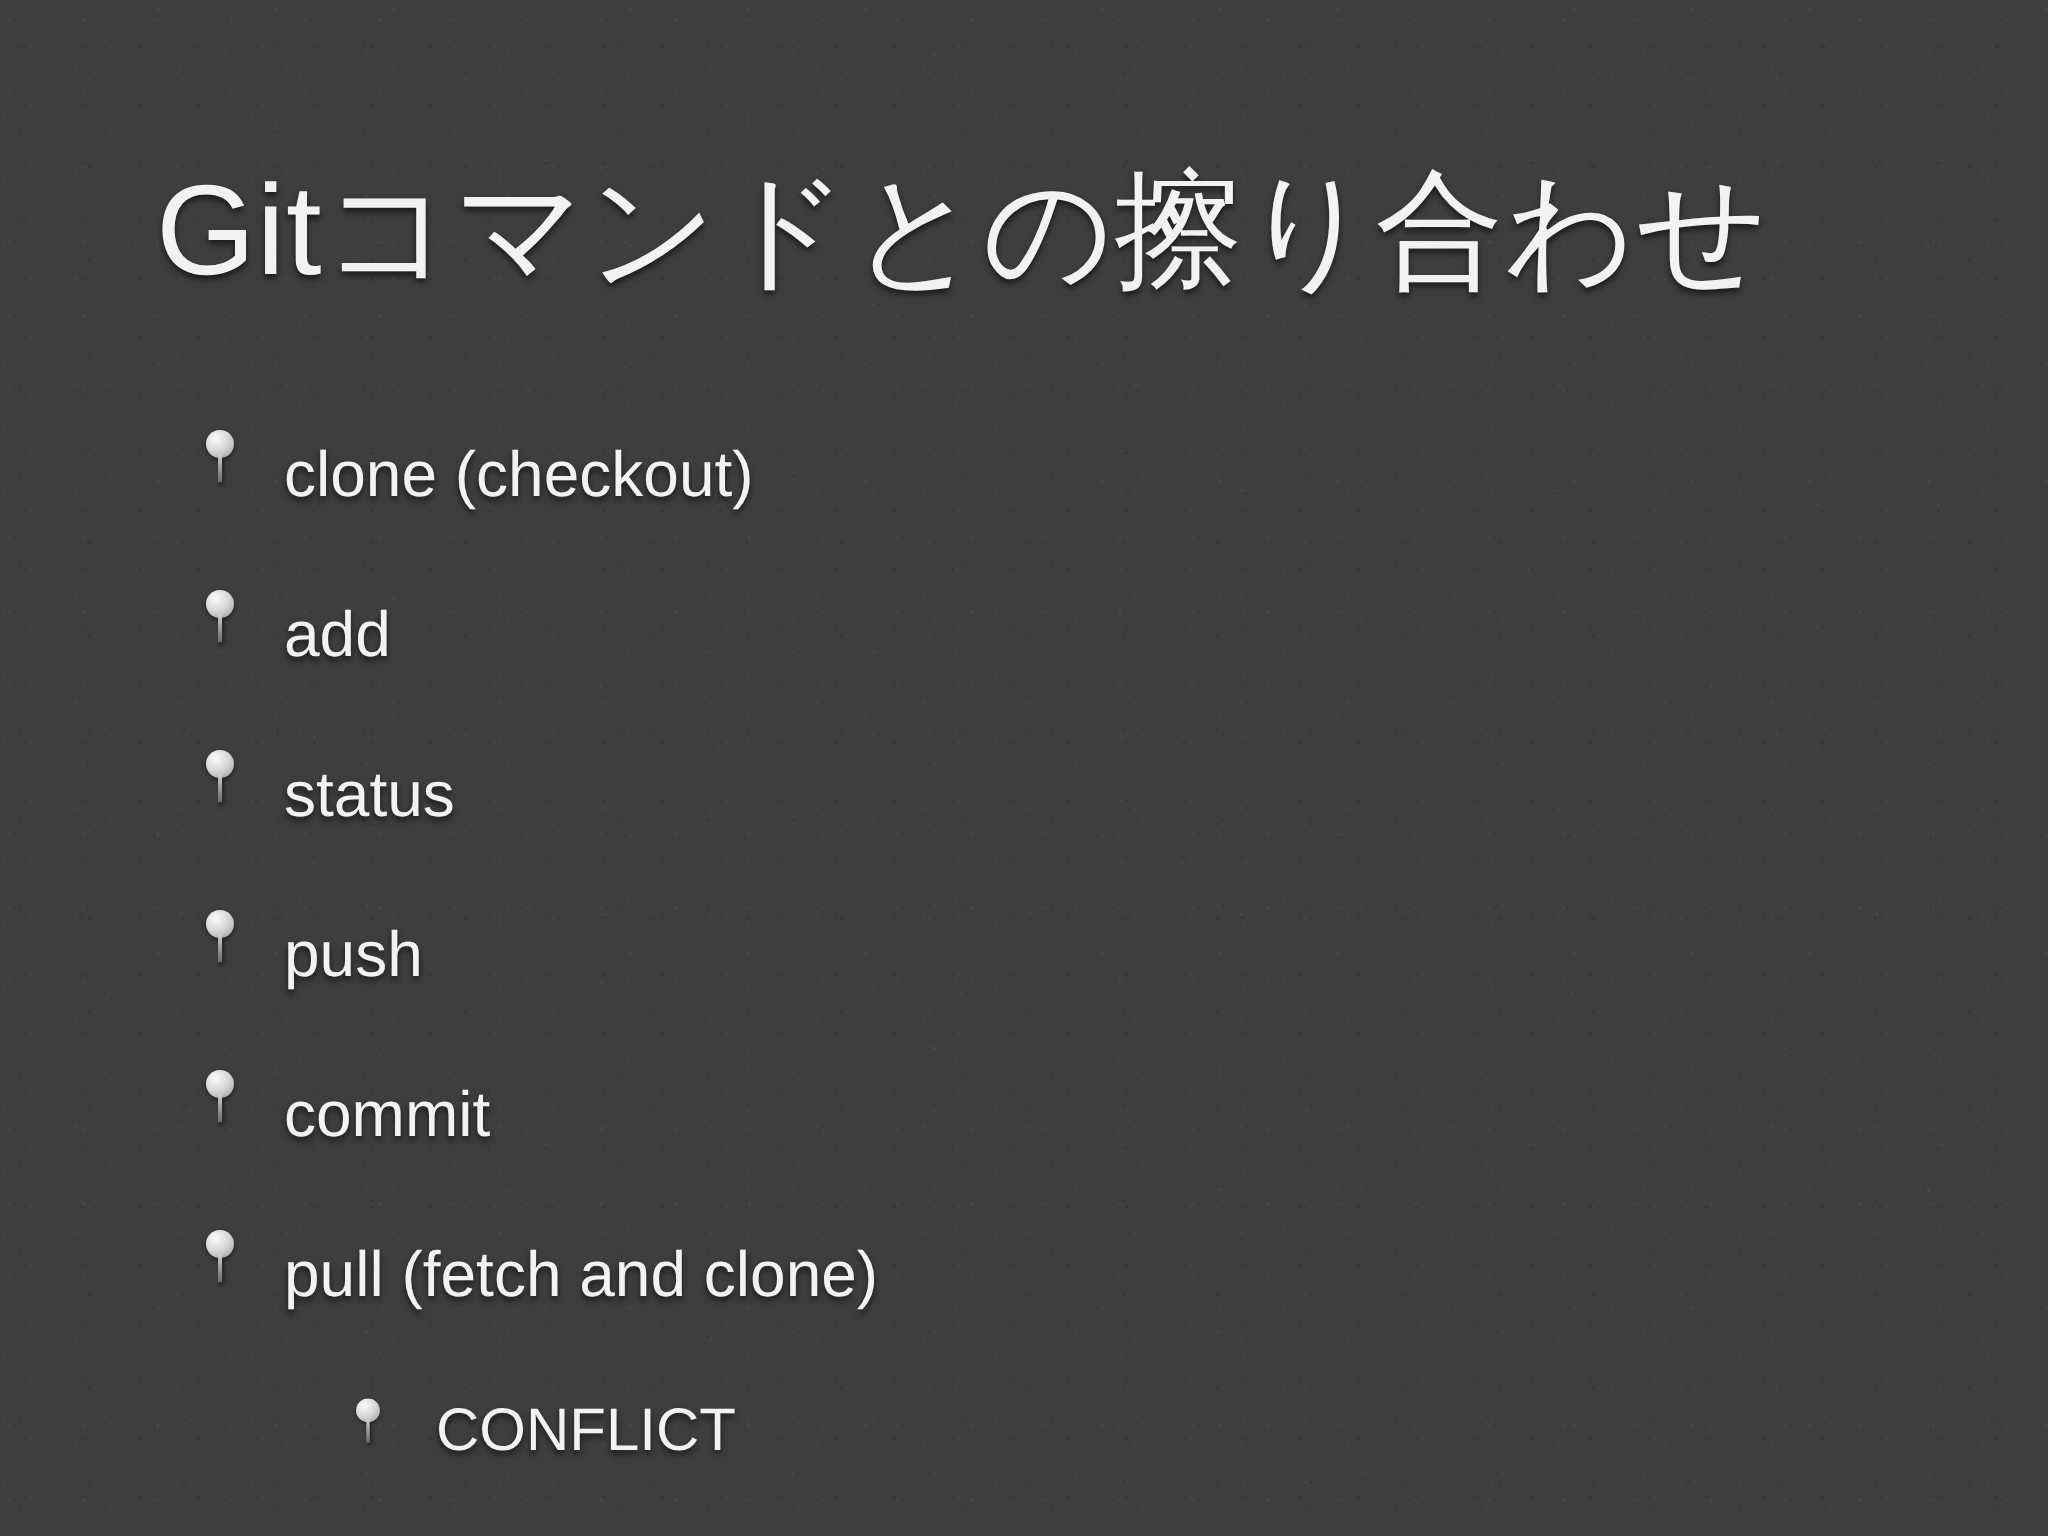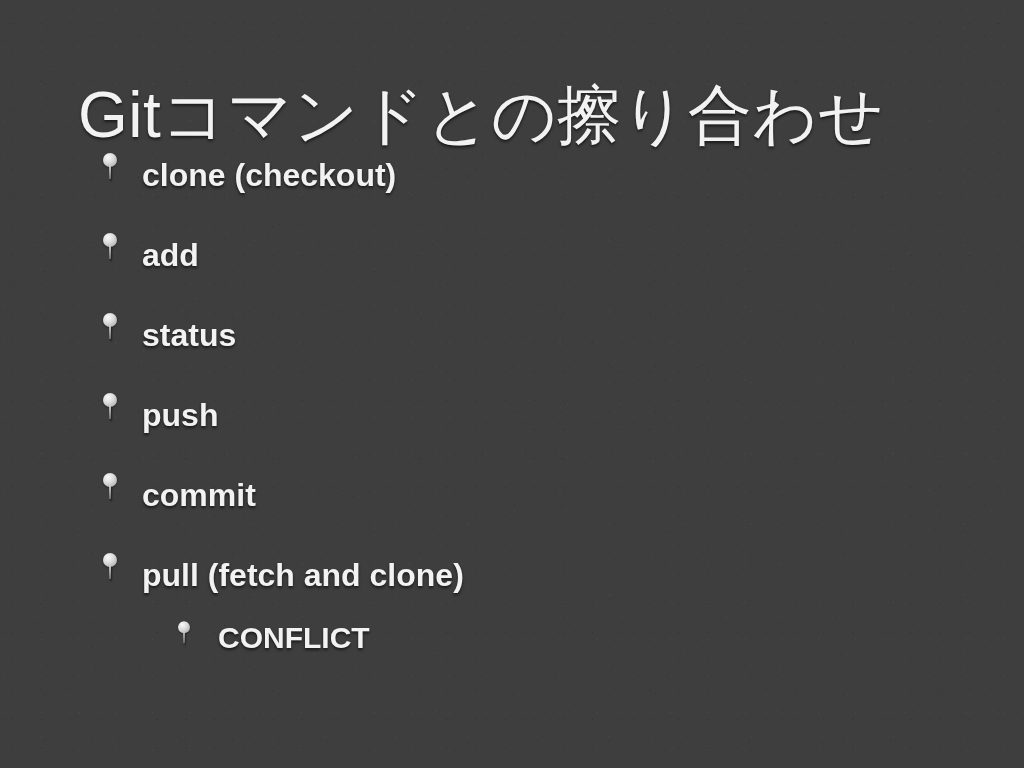--- a/index.html
+++ b/index.html
@@ -26,37 +26,38 @@
     }
     .slide {
       width: 100%;
       height: 100%;
       padding: 72px 78px 0 78px;
     }
     .title {
       font-size: 64px;
       font-weight: 400;
       letter-spacing: 0.5px;
+      margin-bottom: 62px;
       white-space: nowrap;
     }
     ul.bullets {
       list-style: none;
       padding-left: 22px;
     }
     ul.bullets > li {
       position: relative;
       font-size: 32px;
-      font-weight: 700;
+      font-weight: 400;
       line-height: 1;
       margin-bottom: 48px;
       padding-left: 42px;
     }
     ul.bullets ul {
       list-style: none;
-      margin-top: 32px;
+      margin-top: 48px;
       padding-left: 32px;
     }
     ul.bullets ul > li {
       position: relative;
       font-size: 30px;
       padding-left: 44px;
     }
     
     .pin {
       position: absolute;

